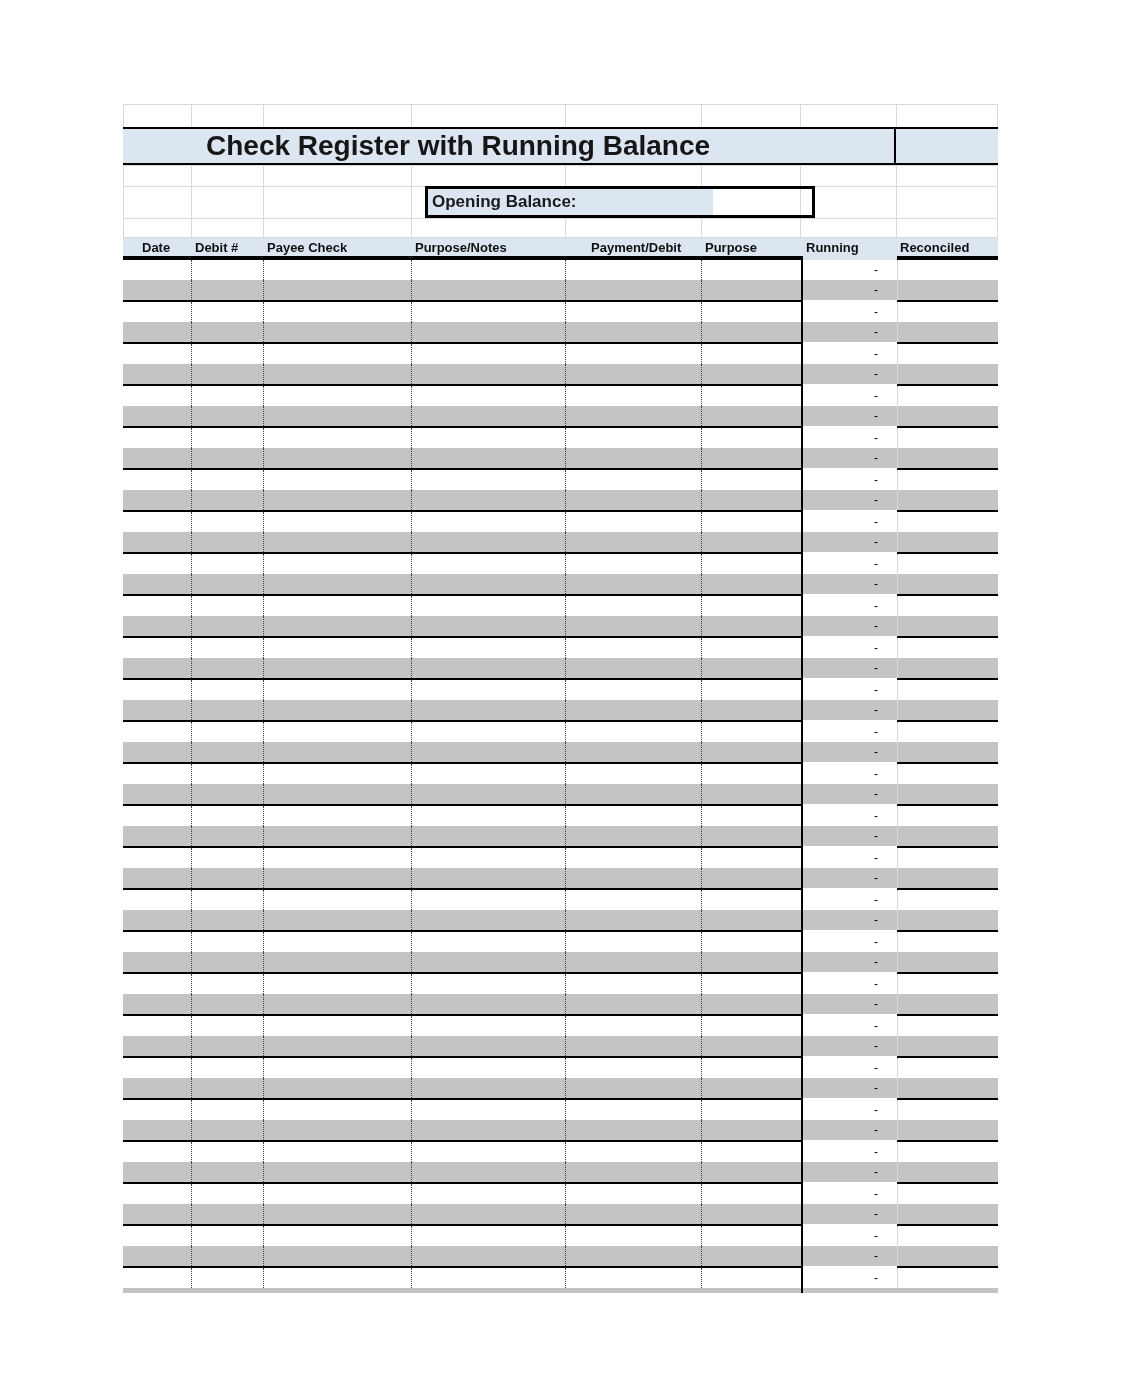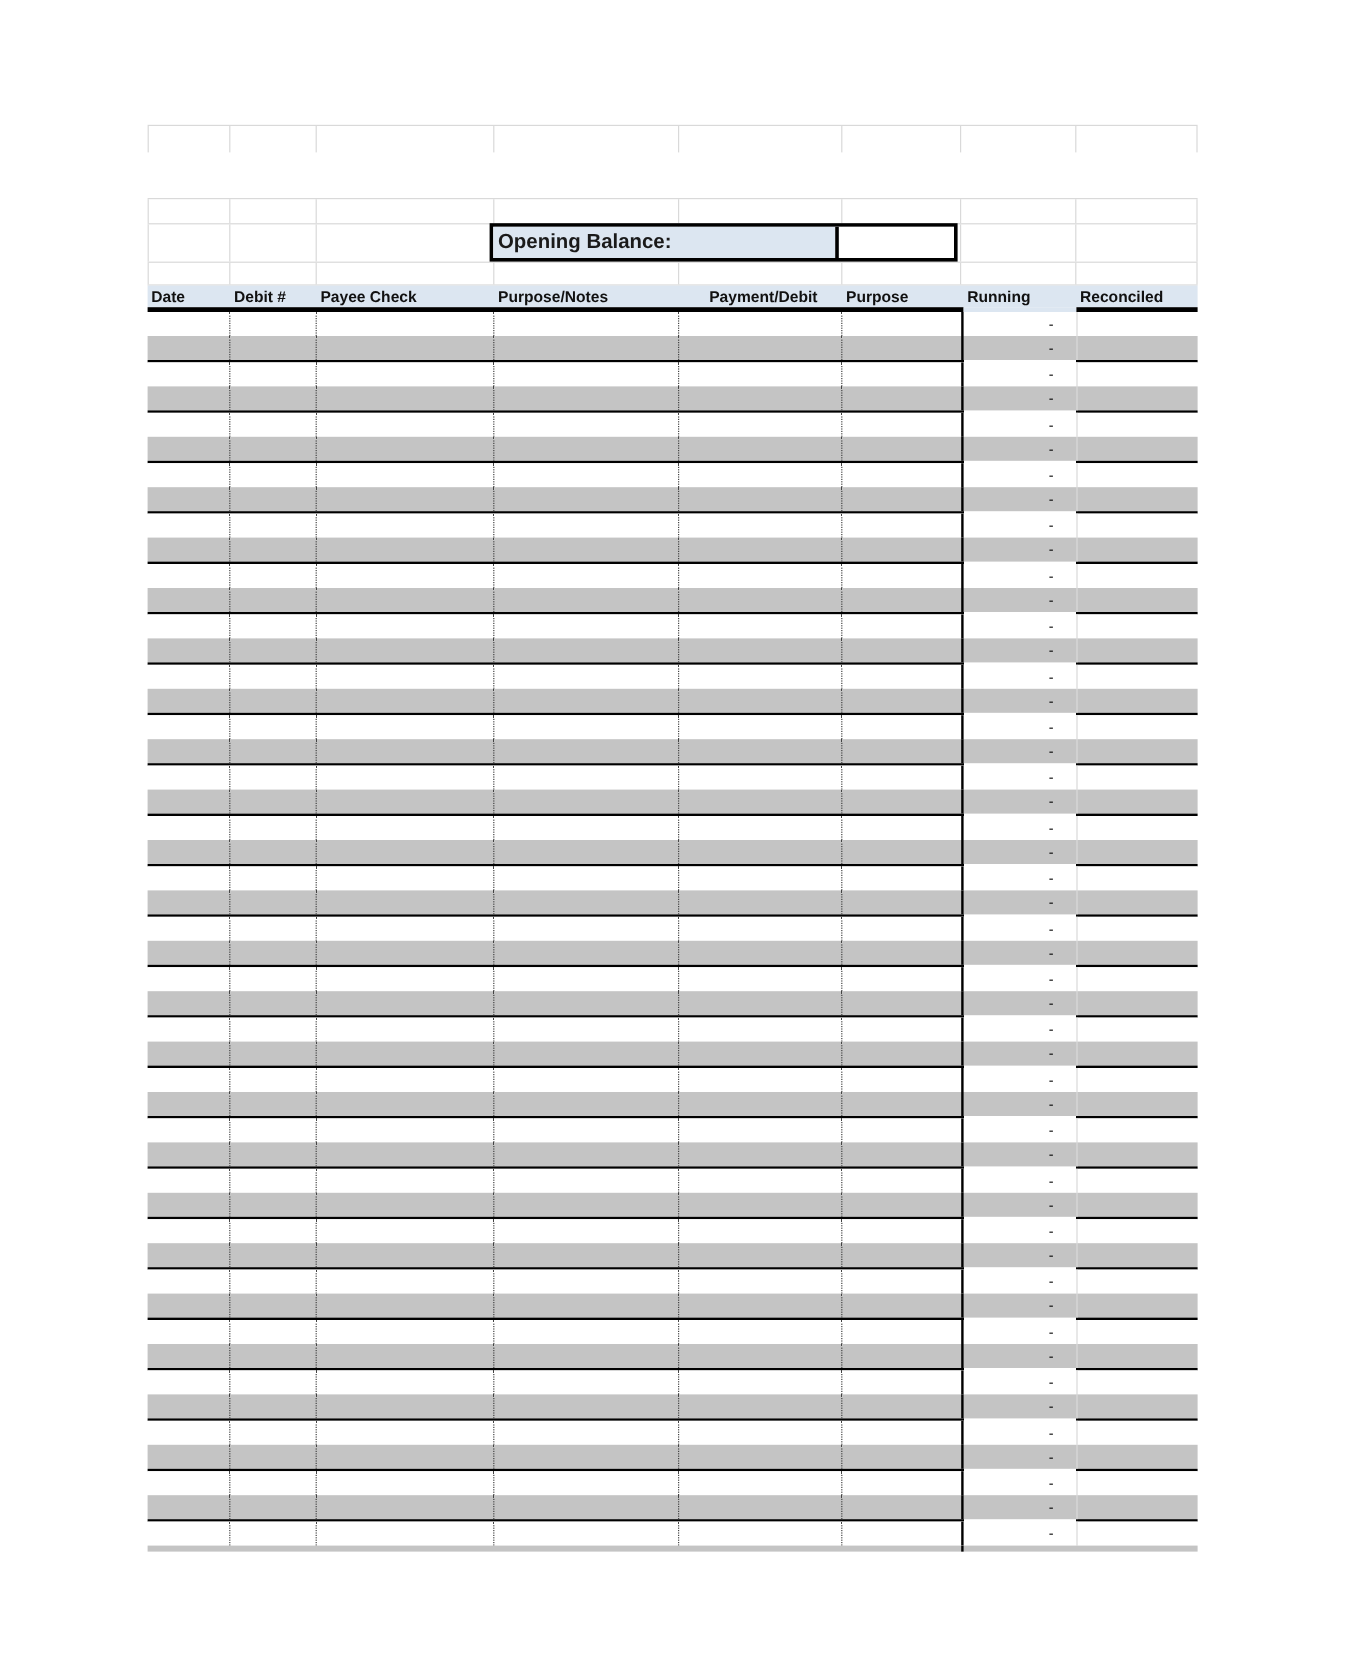--- a/index.html
+++ b/index.html
@@ -19,30 +19,30 @@
   .pg-row.pg-last{border-bottom:1px solid var(--grid);}
   .pg-cell{box-sizing:border-box;border-right:1px solid var(--grid);height:100%;}
   .pg-cell:first-child{border-left:1px solid var(--grid);}
   
   .title-band{position:absolute;left:123px;top:127px;width:875px;height:34px;
     background:var(--blue);border-top:2px solid var(--black);border-bottom:2px solid var(--black);}
   .title-text{position:absolute;left:83px;top:0;line-height:34px;font-size:28px;font-weight:bold;
     color:#161616;white-space:nowrap;}
   .title-div{position:absolute;left:771px;top:0;width:2px;height:34px;background:var(--black);}
   
-  .ob-box{position:absolute;left:408px;top:186px;width:384px;height:26px;
-    border:3px solid var(--black);display:flex;}
+  .ob-box{position:absolute;left:425px;top:186px;width:384px;height:26px;
+    border:3px solid var(--black);display:flex;align-items:center;}
   .ob-label{width:285px;background:var(--blue);font-size:17px;font-weight:bold;line-height:26px;
     padding-left:4px;box-sizing:border-box;white-space:nowrap;}
   .ob-value{flex:1;background:#ffffff;border-left:3px solid var(--black);}
   
   .hdr-band{position:absolute;left:123px;top:238px;width:875px;height:18px;background:var(--blue);}
   .hdr{position:absolute;top:0;height:18px;line-height:19px;font-size:13px;font-weight:bold;
     color:#111111;white-space:nowrap;}
-  .h0{left:3px}.h1{left:72px}.h2{left:144px}.h3{left:292px}
+  .h0{left:19px}.h1{left:72px}.h2{left:144px}.h3{left:292px}
   .h4{left:468px}.h5{left:582px}.h6{left:683px}.h7{left:777px}
   .hdr-border-left{position:absolute;left:123px;top:256px;width:680px;height:4px;background:var(--black);}
   .hdr-border-right{position:absolute;left:897px;top:256px;width:101px;height:4px;background:var(--black);}
   .hdr-gap{position:absolute;left:803px;top:256px;width:94px;height:4px;background:var(--blue);}
   
   .rows{position:absolute;left:123px;top:260px;width:875px;}
   .row{display:flex;height:20px;background:#ffffff;}
   .row.gray{background:var(--gray);}
   .cell{box-sizing:border-box;height:20px;}
   .c0{width:69px}.c1{width:72px}.c2{width:148px}.c3{width:154px}.c4{width:136px}.c5{width:99px}
@@ -98,20 +98,24 @@
         <div class="pg-cell" style="width: 72px;"></div>
         <div class="pg-cell" style="width: 148px;"></div>
         <div class="pg-cell" style="width: 154px;"></div>
         <div class="pg-cell" style="width: 136px;"></div>
         <div class="pg-cell" style="width: 99px;"></div>
         <div class="pg-cell" style="width: 96px;"></div>
         <div class="pg-cell" style="width: 101px;"></div>
       </div>
     </div>
 
+  <div class="title-band">
+    <div class="title-text">Check Register with Running Balance</div>
+    <div class="title-div"></div>
+  </div>
 
   <div class="ob-box">
     <div class="ob-label">Opening Balance:</div>
     <div class="ob-value"></div>
   </div>
 
   <div class="hdr-band">
     <div class="hdr h0">Date</div>
     <div class="hdr h1">Debit #</div>
     <div class="hdr h2">Payee Check</div>

